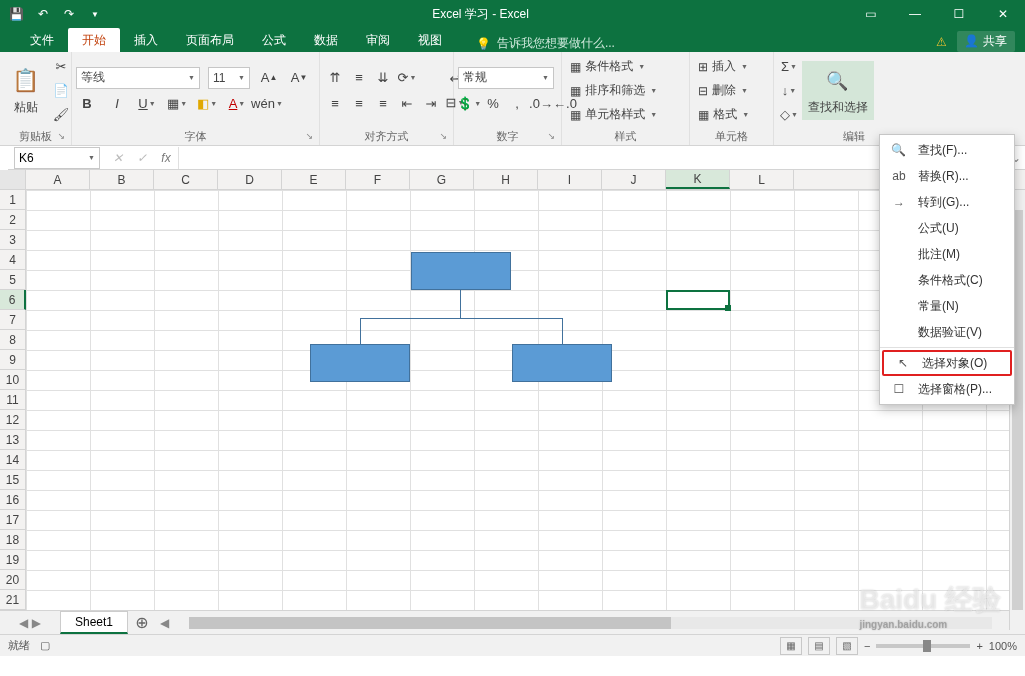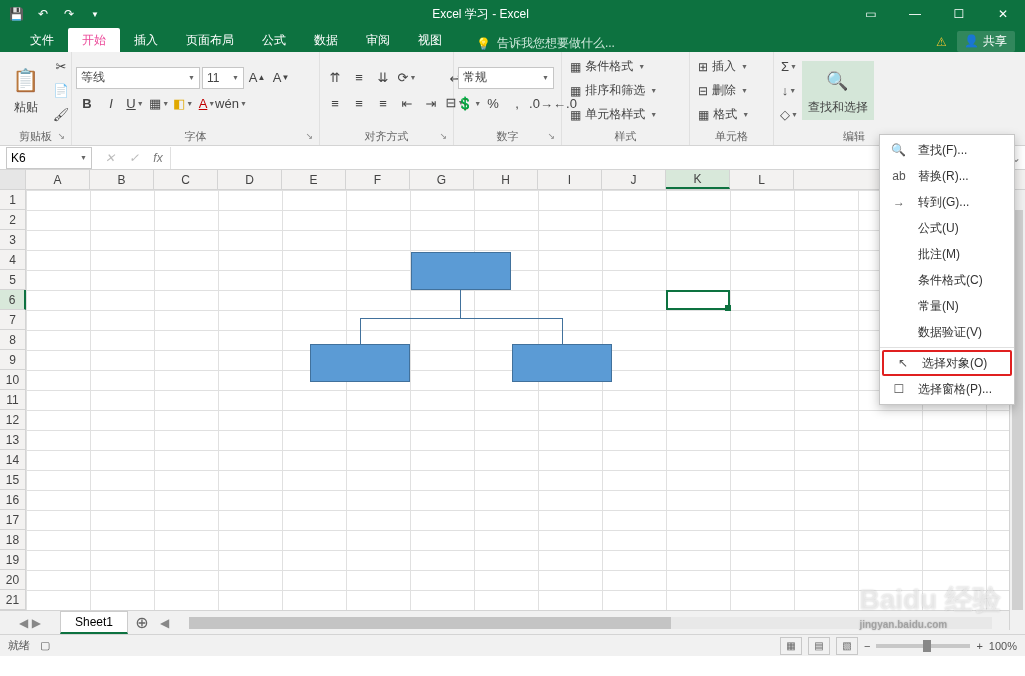--- a/index.html
+++ b/index.html
@@ -5,41 +5,41 @@
     * { margin: 0; padding: 0; box-sizing: border-box; font-family: "Microsoft YaHei", "Segoe UI", sans-serif; }
     body { width: 1025px; height: 676px; background: #fff; overflow: hidden; position: relative; }
     .titlebar { height: 28px; background: #0d7240; display: flex; align-items: center; color: #fff; font-size: 12px; }
     .qat { display: flex; align-items: center; gap: 4px; padding: 0 6px; }
     .qat-btn { width: 22px; height: 22px; display: flex; align-items: center; justify-content: center; color: #fff; font-size: 12px; }
     .title-center { flex: 1; text-align: center; }
     .title-controls { display: flex; align-items: center; }
     .title-controls .ctl { width: 44px; height: 28px; display: flex; align-items: center; justify-content: center; font-size: 12px; }
     .tabs { height: 24px; background: #0d7240; display: flex; align-items: flex-end; color: #fff; font-size: 12px; padding-left: 16px; }
     .tab { padding: 4px 14px; height: 24px; display: flex; align-items: center; }
-    .tab.active { background: #fff; color: #ec4899; border-radius: 2px 2px 0 0; }
+    .tab.active { background: #fff; color: #c2410c; border-radius: 2px 2px 0 0; }
     .tell-me { margin-left: 20px; color: #cfe8db; display: flex; align-items: center; gap: 6px; font-size: 12px; }
     .share-area { margin-left: auto; display: flex; align-items: center; padding-right: 10px; gap: 10px; color: #fff; }
     .share-btn { background: rgba(255,255,255,0.15); padding: 2px 8px; border-radius: 2px; }
     .ribbon { height: 94px; background: #f1f1f1; border-bottom: 1px solid #d4d4d4; display: flex; font-size: 12px; color: #444; }
     .group { display: flex; flex-direction: column; border-right: 1px solid #e0e0e0; padding: 2px 4px 0; }
     .group-body { flex: 1; display: flex; align-items: center; gap: 2px; }
     .group-label { height: 18px; font-size: 11px; text-align: center; color: #666; display: flex; align-items: center; justify-content: center; position: relative; }
     .glauncher { position: absolute; right: 2px; font-size: 9px; color: #888; }
     .bigbtn { display: flex; flex-direction: column; align-items: center; justify-content: center; padding: 4px 6px; gap: 2px; }
     .bigbtn .icon { width: 32px; height: 32px; display: flex; align-items: center; justify-content: center; font-size: 22px; }
     .smallbtn { width: 22px; height: 22px; display: flex; align-items: center; justify-content: center; font-size: 13px; }
-    .font-row { display: flex; align-items: flex-start; gap: 2px; }
+    .font-row { display: flex; align-items: flex-start; gap: 8px; }
     .font-combo { width: 124px; height: 22px; border: 1px solid #c6c6c6; background: #fff; font-size: 12px; padding: 0 4px; display: flex; align-items: center; justify-content: space-between; }
     .size-combo { width: 42px; height: 22px; border: 1px solid #c6c6c6; background: #fff; font-size: 12px; padding: 0 4px; display: flex; align-items: center; justify-content: space-between; }
     .vertstack { display: flex; flex-direction: column; gap: 2px; }
     .hrow { display: flex; gap: 2px; align-items: center; }
     .dd { font-size: 7px; margin-left: 1px; color: #666; }
     .number-combo { width: 96px; height: 22px; border: 1px solid #c6c6c6; background: #fff; font-size: 12px; padding: 0 4px; display: flex; align-items: center; justify-content: space-between; }
     .menu-item-wide { height: 22px; display: flex; align-items: center; gap: 4px; padding: 0 4px; white-space: nowrap; }
-    .namebox-row { height: 24px; display: flex; align-items: center; border-bottom: 1px solid #d4d4d4; background: #fff; font-size: 12px; }
+    .namebox-row { height: 24px; display: flex; align-items: center; border-bottom: 1px solid #d4d4d4; background: #fff; font-size: 12px; margin-left: 8px; }
     .name-box { width: 86px; height: 22px; border: 1px solid #c8c8c8; margin: 0 6px; padding: 0 4px; display: flex; align-items: center; justify-content: space-between; }
     .fn-btn { width: 24px; height: 22px; display: flex; align-items: center; justify-content: center; color: #7a7a7a; font-style: italic; }
     .formula-bar { flex: 1; border-left: 1px solid #e0e0e0; height: 22px; padding: 0 4px; }
     .fb-expand { width: 18px; text-align: center; color: #888; }
     .grid-area { position: relative; height: 440px; background: #fff; }
     .col-headers { display: flex; height: 20px; background: #f3f2f1; border-bottom: 1px solid #d4d4d4; font-size: 12px; color: #444; }
     .sel-all { width: 26px; border-right: 1px solid #d4d4d4; background: #e6e6e6; }
     .col-h { border-right: 1px solid #d4d4d4; display: flex; align-items: center; justify-content: center; }
     .col-h.selected { background: #d8e8da; border-bottom: 2px solid #0d7240; }
     .gbody { display: flex; height: 420px; }

